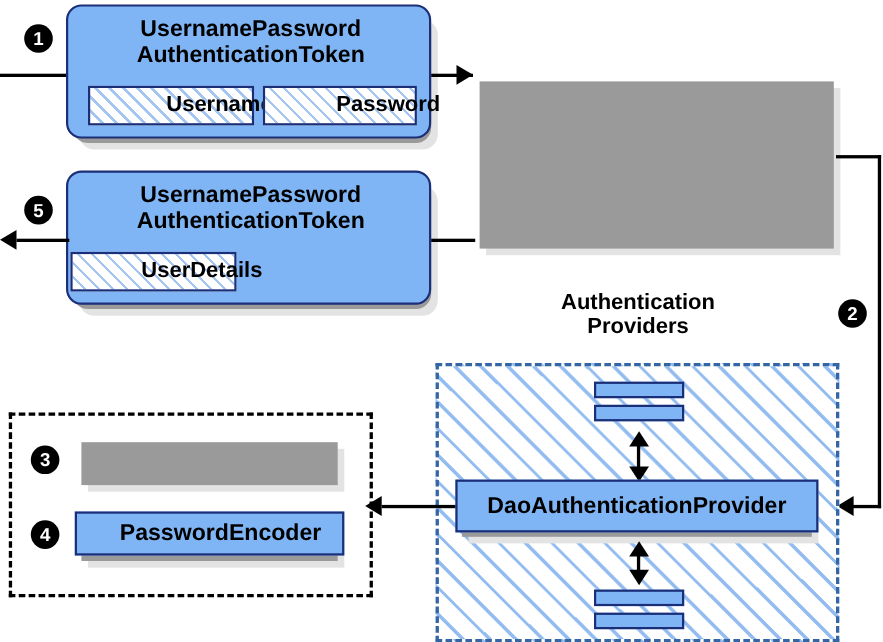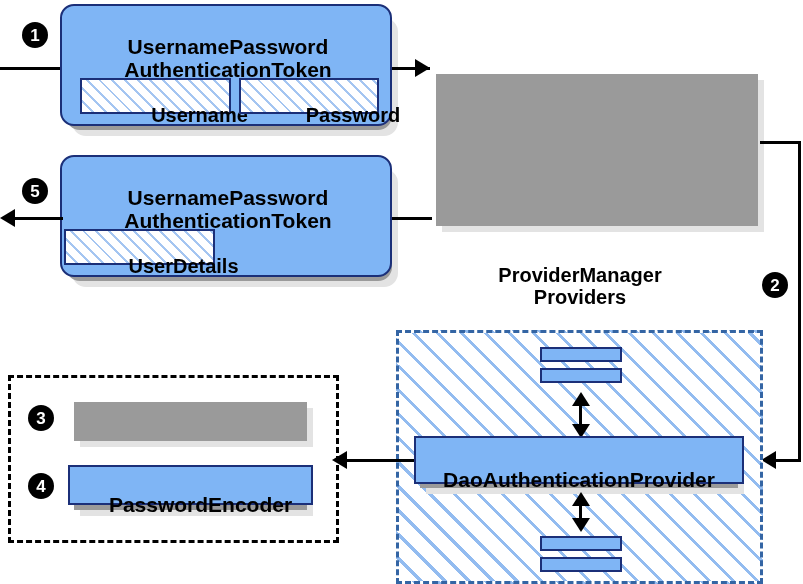--- a/index.html
+++ b/index.html
@@ -75,21 +75,20 @@
     align-items: center;
     justify-content: center;
     text-align: center;
     color: #000000;
     font-weight: bold;
     line-height: 1.08;
     width: 100%;
     height: 100%;
     white-space: pre-line;
     user-select: none;
-    margin-top: 20px;
   }
 
   .title-22 { font-size: 21px; }
   .title-20 { font-size: 20px; padding-left: 44px; }
 
   
   .caption {
     text-align: center;
     color: #000000;
     font-weight: bold;
@@ -195,21 +194,21 @@
     <div class="abs hatch-white" style="left:2px; top:72px; width:151px; height:36px;">
       <div class="box-label title-20">UserDetails</div>
     </div>
   </div>
 
   <div class="abs line-h" style="left:392px; top:217px; width:40px;"></div>
 
   <div class="abs line-h" style="left:15px; top:217px; width:48px;"></div>
   <div class="abs arrow-l" style="left:0px; top:209px;"></div>
 
-  <div class="abs caption" style="left:455px; top:264px; width:250px;">ProviderManager
+  <div class="abs caption" style="left:455px; top:264px; width:250px;">Authentication
 Providers</div>
 
   <div class="abs hatch-region" style="left:396px; top:330px; width:367px; height:254px;"></div>
 
   <div class="abs mini-bar" style="left:540px; top:347px; width:82px; height:15px;"></div>
   <div class="abs mini-bar" style="left:540px; top:368px; width:82px; height:15px;"></div>
 
   <div class="abs arrow-u" style="left:572px; top:392px;"></div>
   <div class="abs line-v" style="left:579px; top:398px; height:30px;"></div>
   <div class="abs arrow-d" style="left:572px; top:424px;"></div>

